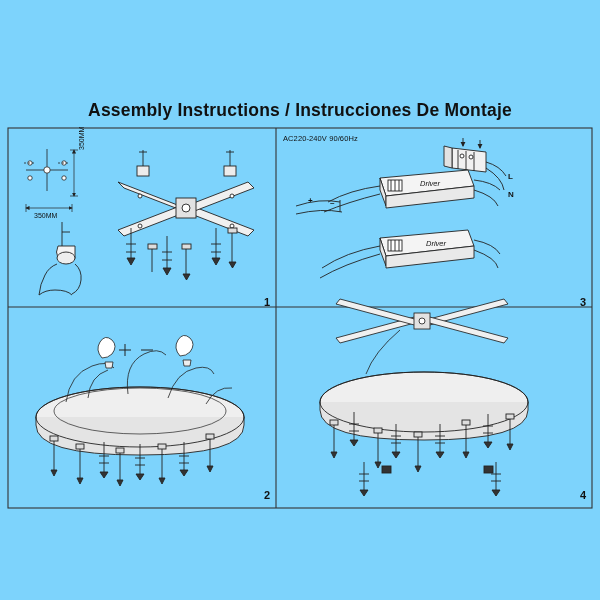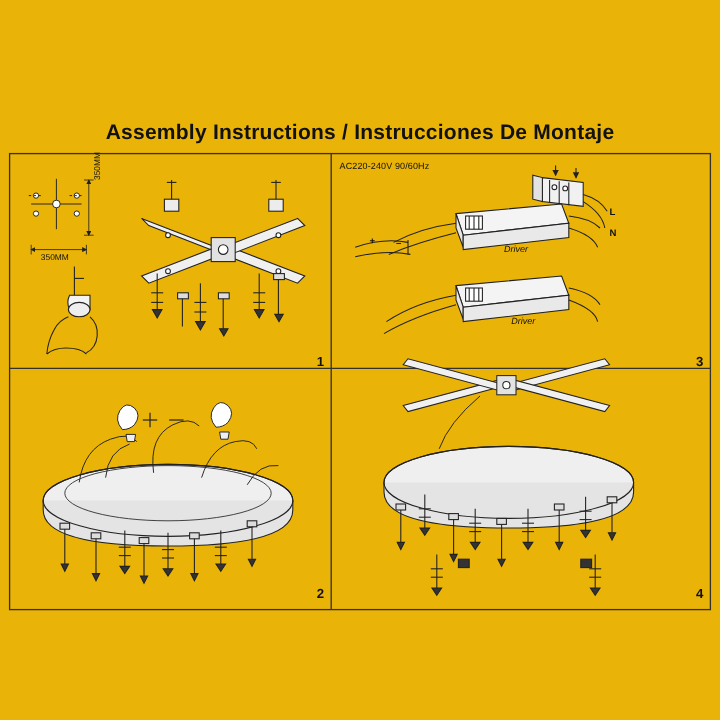--- a/index.html
+++ b/index.html
@@ -13,21 +13,21 @@
     font-family: "Liberation Sans", sans-serif;
     color: #1a1a1a;
     position: relative;
     overflow: hidden;
   }
   #sheet {
     position: absolute;
     left: 0; top: 0;
     width: 600px;
     height: 600px;
-    background: #eab308;
+    background: #7dd3fc;
   }
   #title {
     position: absolute;
     left: 0;
     top: 100px;
     width: 600px;
     text-align: center;
     font-size: 17.5px;
     font-weight: bold;
     letter-spacing: 0.2px;
@@ -69,21 +69,20 @@
     position: absolute;
     font-size: 8px;
     font-weight: bold;
     color: #111111;
   }
   .driver-label {
     position: absolute;
     font-size: 7.5px;
     font-style: italic;
     color: #111111;
-    margin-top: 24px;
   }
   svg { display: block; }
 </style>
 </head>
 <body>
 
 <div id="sheet">
 
   <div id="title">Assembly Instructions / Instrucciones De Montaje</div>
 

